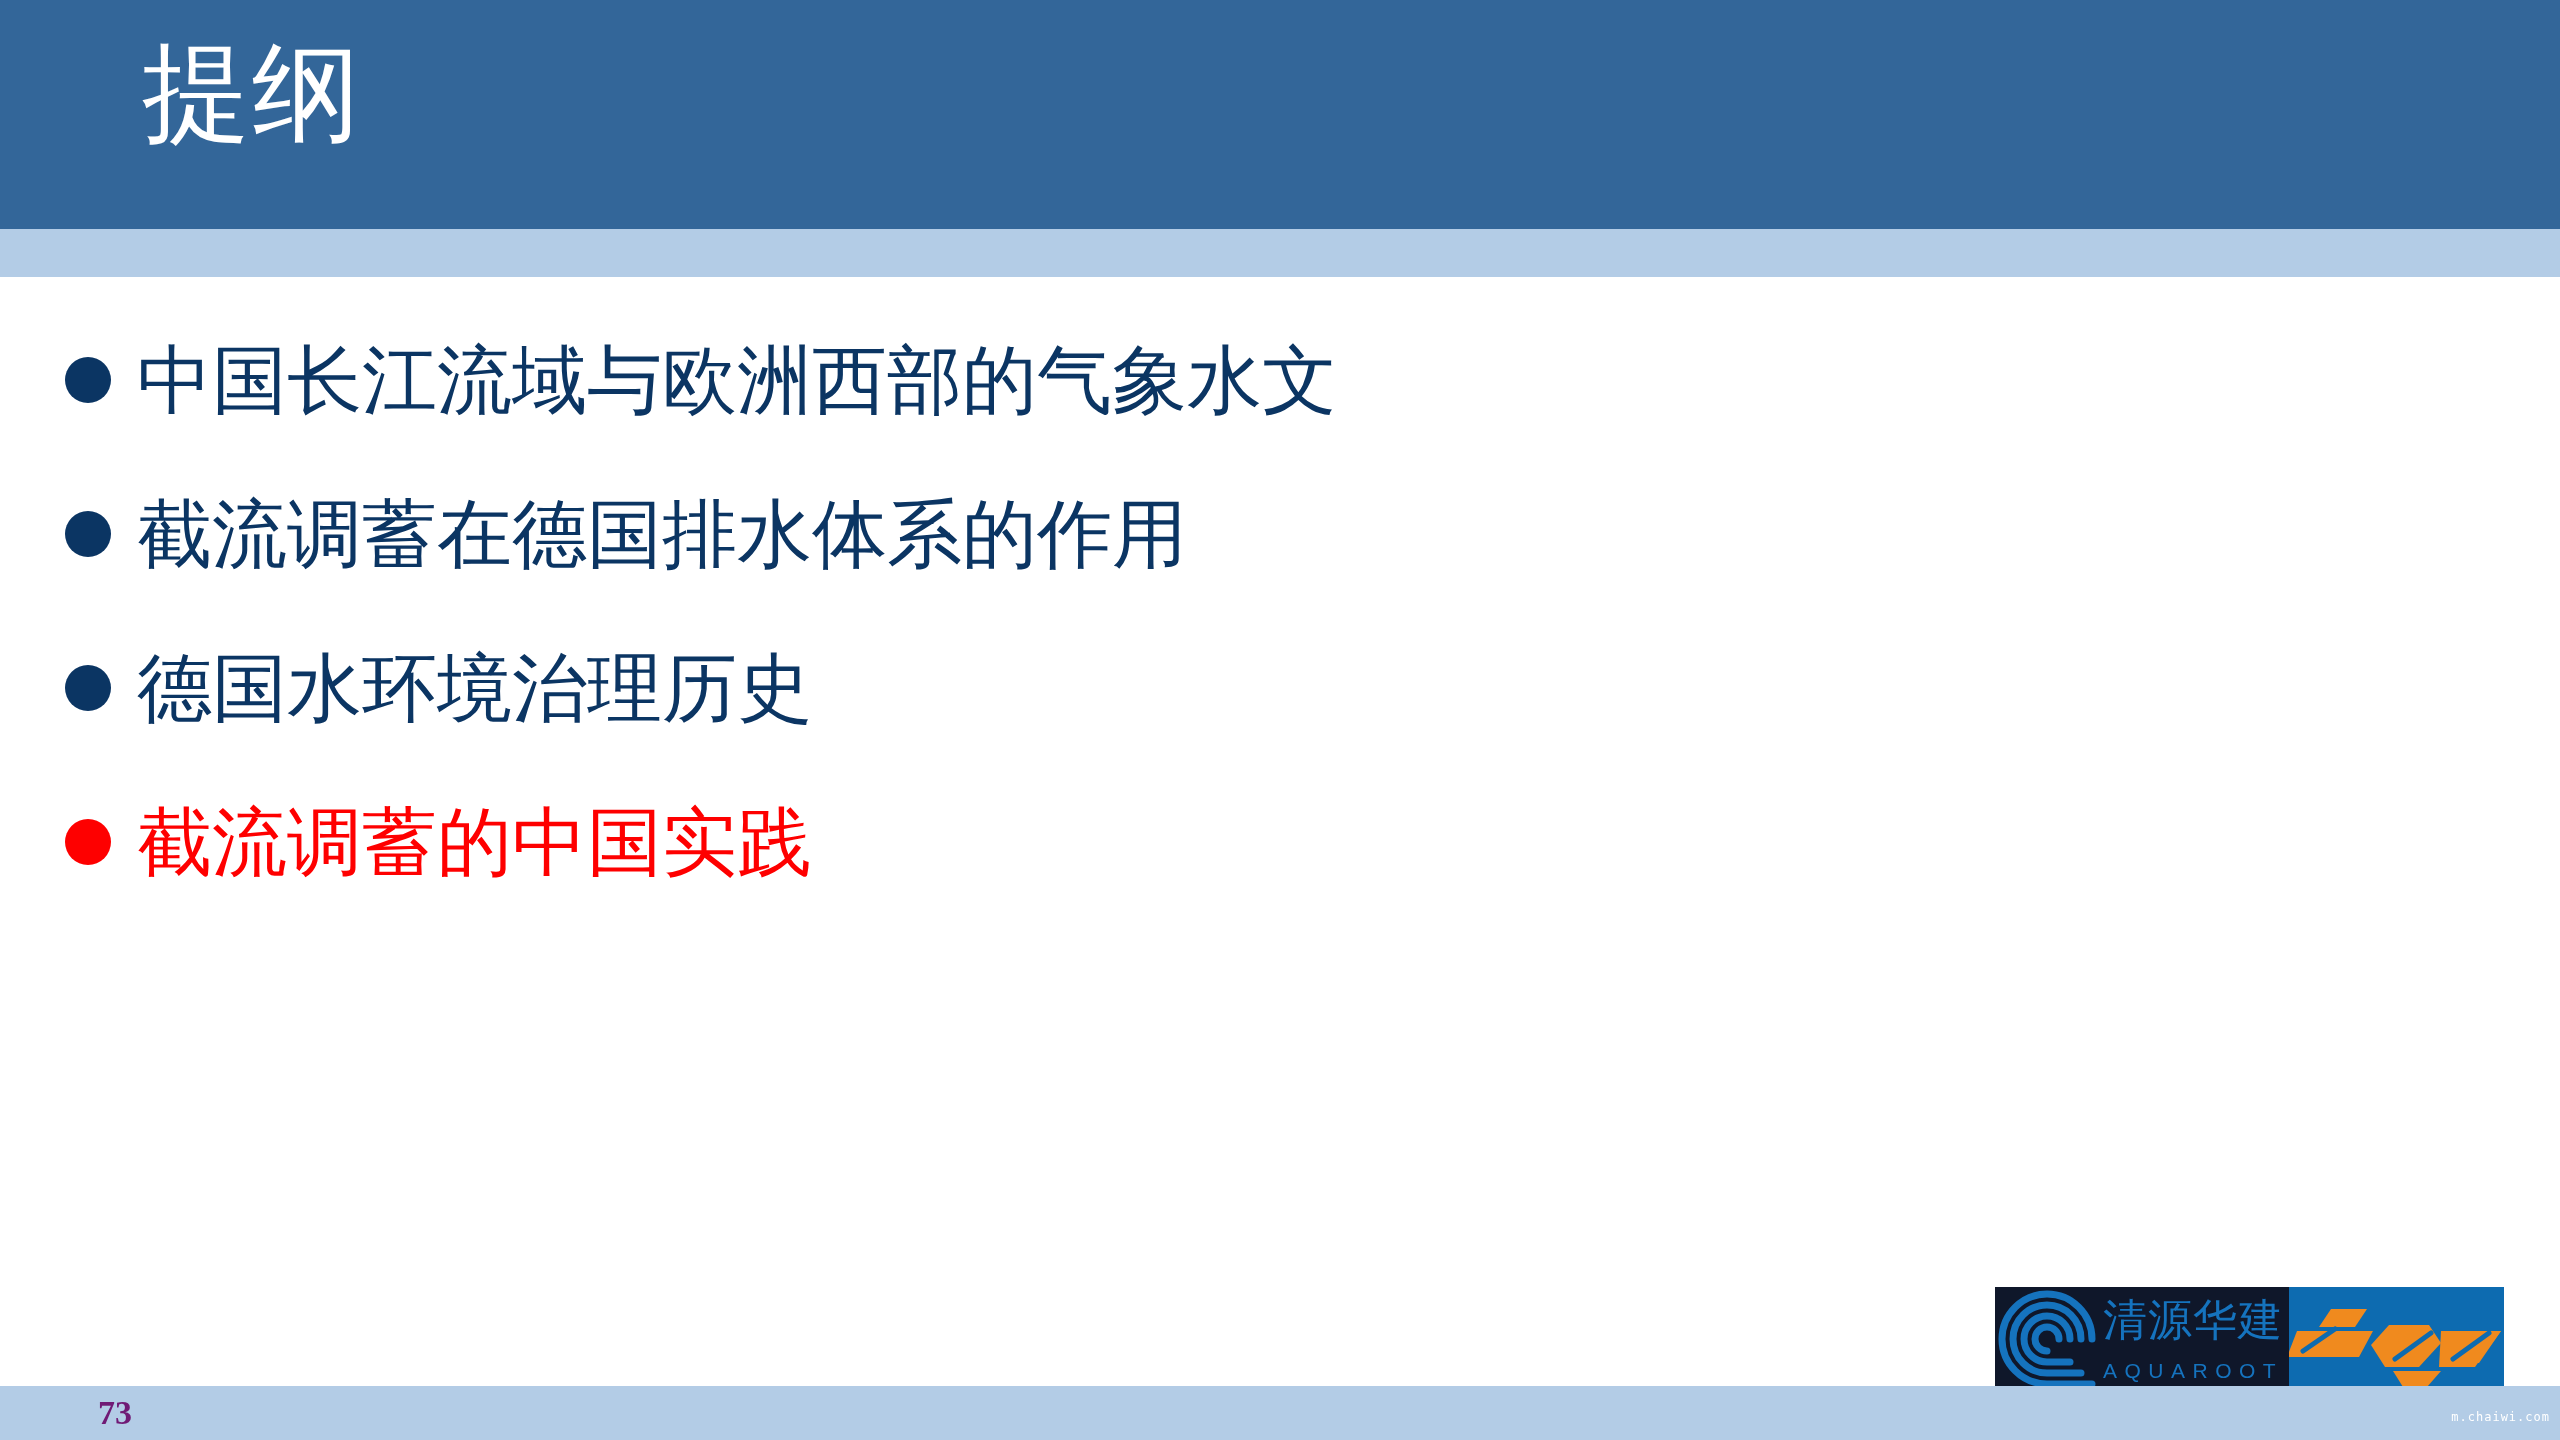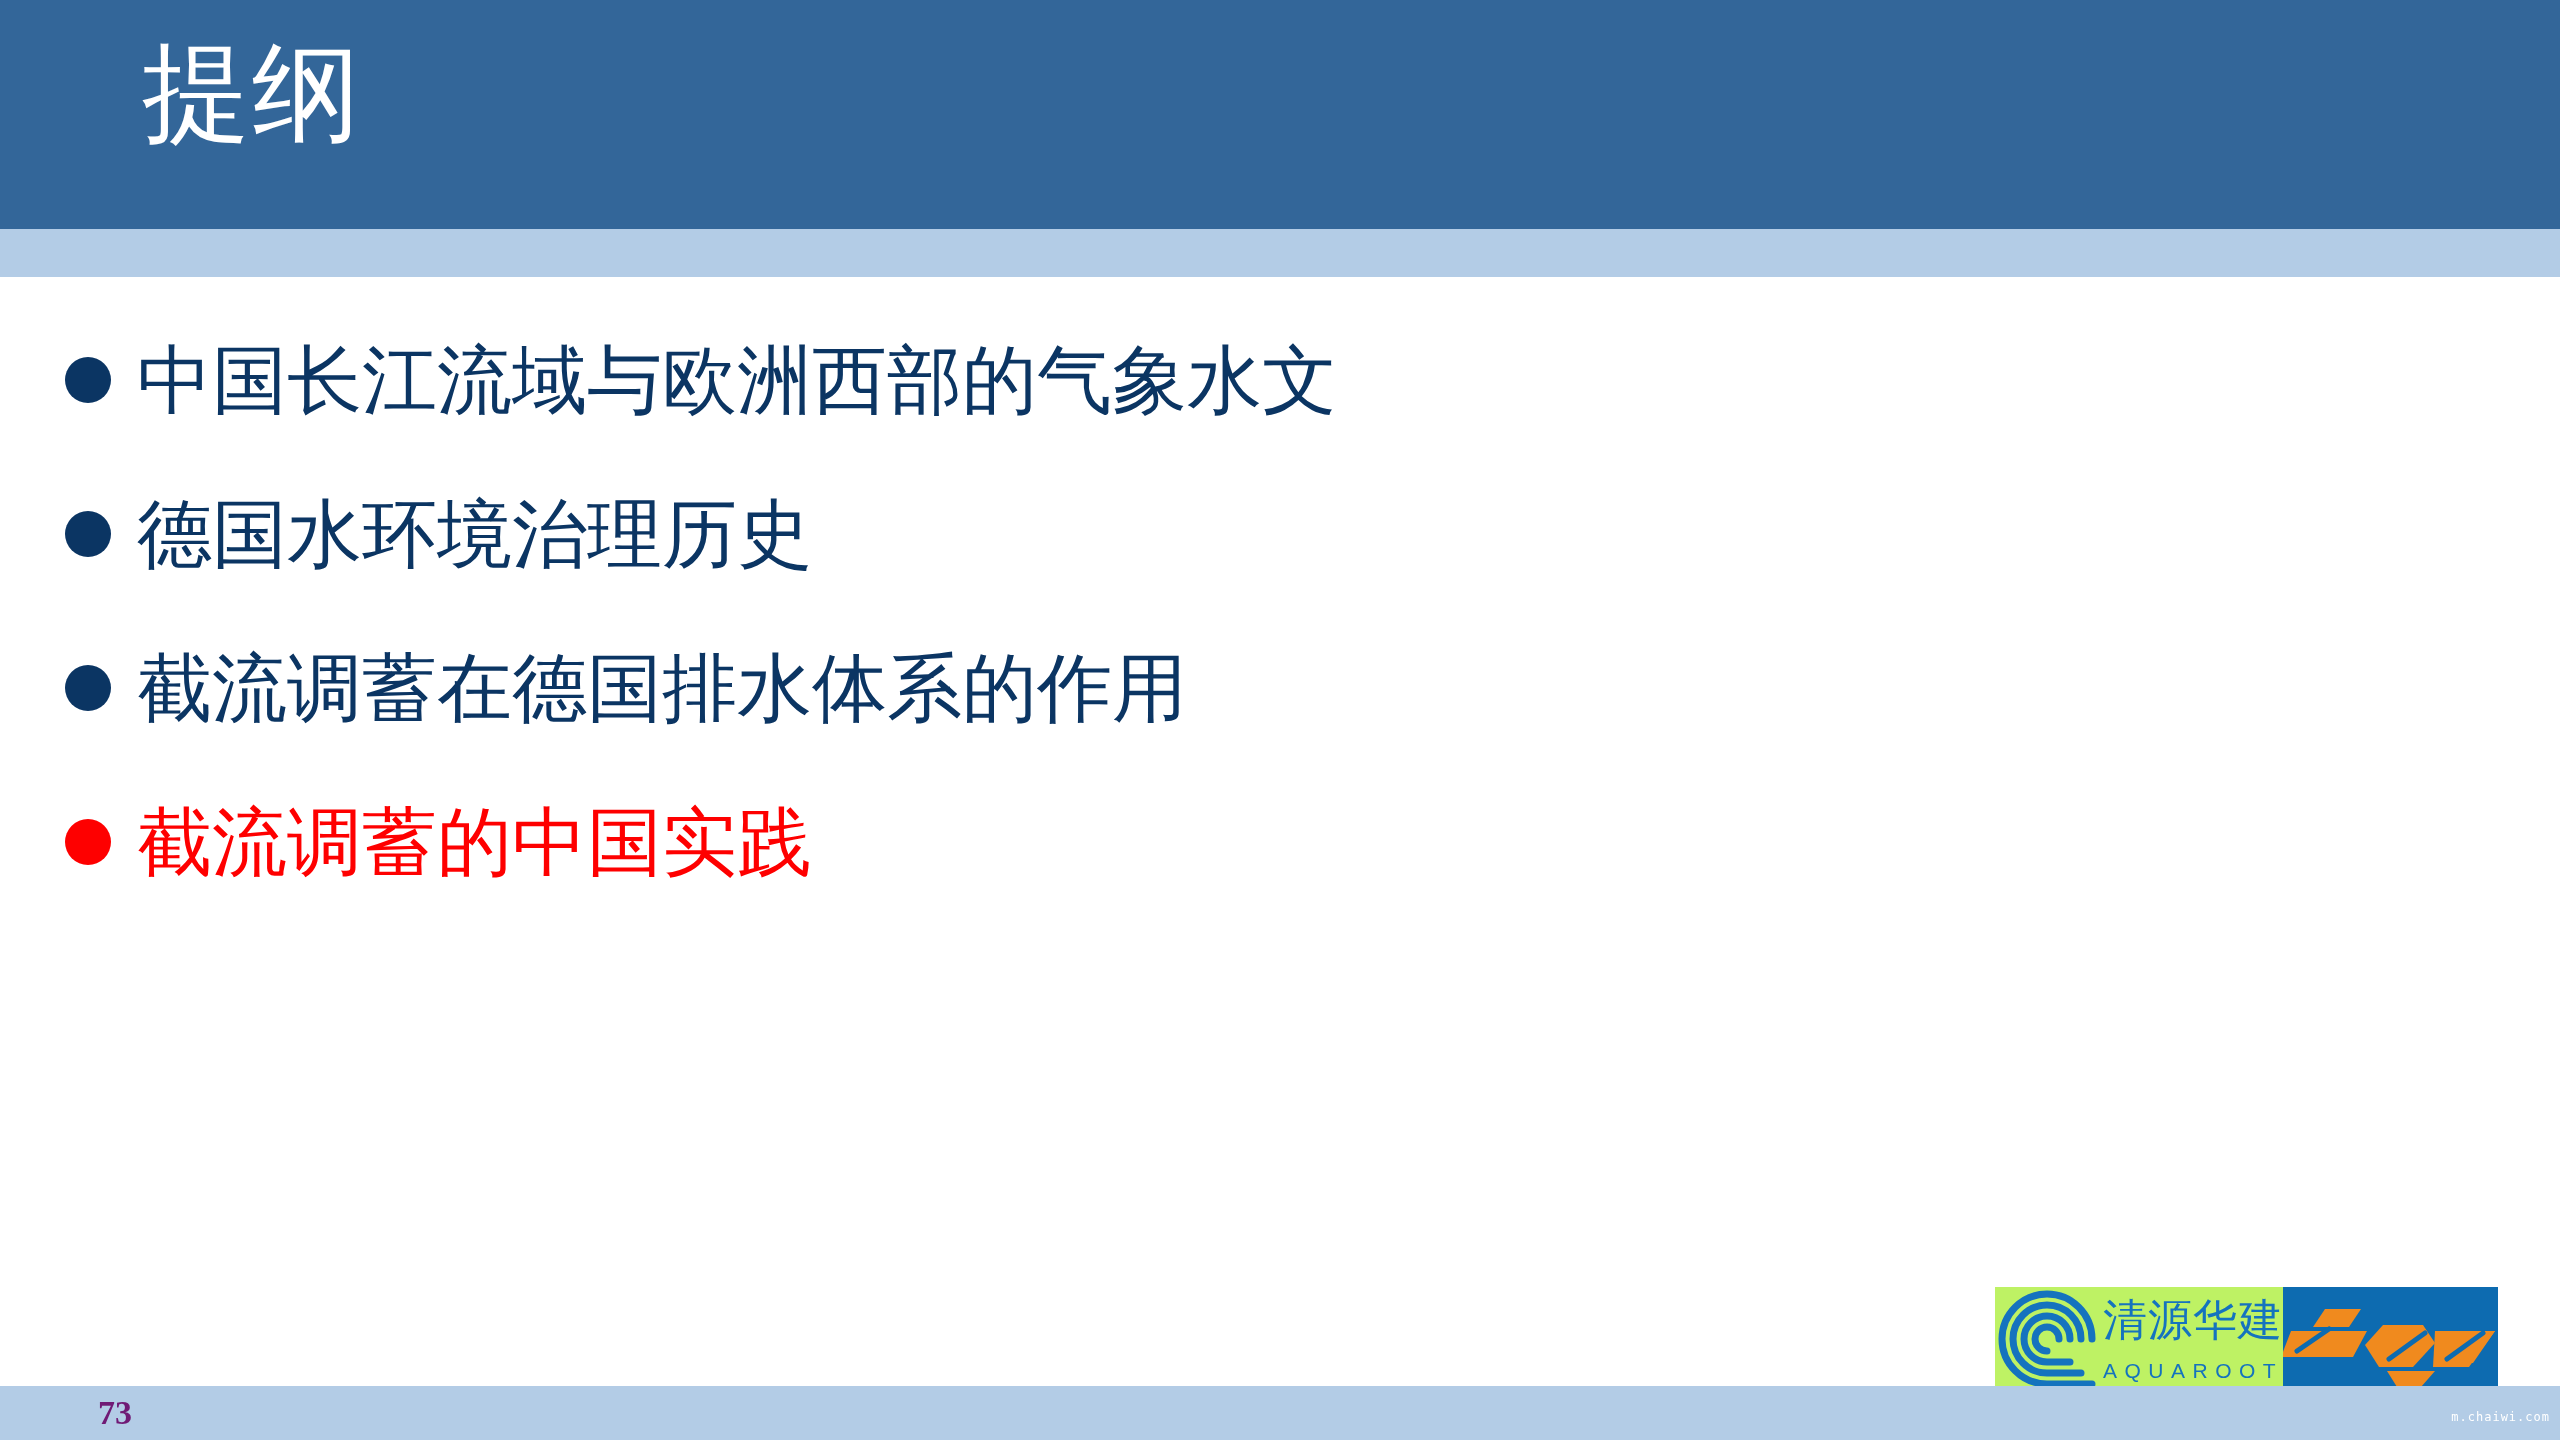--- a/index.html
+++ b/index.html
@@ -94,21 +94,22 @@
     position: absolute;
     left: 1995px;
     top: 1287px;
     height: 104px;
     display: flex;
     align-items: stretch;
   }
   .logo-aquaroot {
     display: flex;
     align-items: center;
-    background: #bef264;
+    background: #0f172a;
+    padding-right: 6px;
   }
   .logo-mark {
     width: 104px;
     height: 104px;
     flex: 0 0 auto;
   }
   .logo-wordmark {
     display: flex;
     flex-direction: column;
     justify-content: center;
@@ -177,26 +178,26 @@
 
   <div class="content">
 
     <div class="bullet-row">
       <span class="bullet-dot"></span>
       <span class="bullet-text">中国长江流域与欧洲西部的气象水文</span>
     </div>
 
     <div class="bullet-row">
       <span class="bullet-dot"></span>
+      <span class="bullet-text">截流调蓄在德国排水体系的作用</span>
+    </div>
+
+    <div class="bullet-row">
+      <span class="bullet-dot"></span>
       <span class="bullet-text">德国水环境治理历史</span>
-    </div>
-
-    <div class="bullet-row">
-      <span class="bullet-dot"></span>
-      <span class="bullet-text">截流调蓄在德国排水体系的作用</span>
     </div>
 
 
     <div class="bullet-row accent">
       <span class="bullet-dot"></span>
       <span class="bullet-text">截流调蓄的中国实践</span>
     </div>
 
   </div>
 

